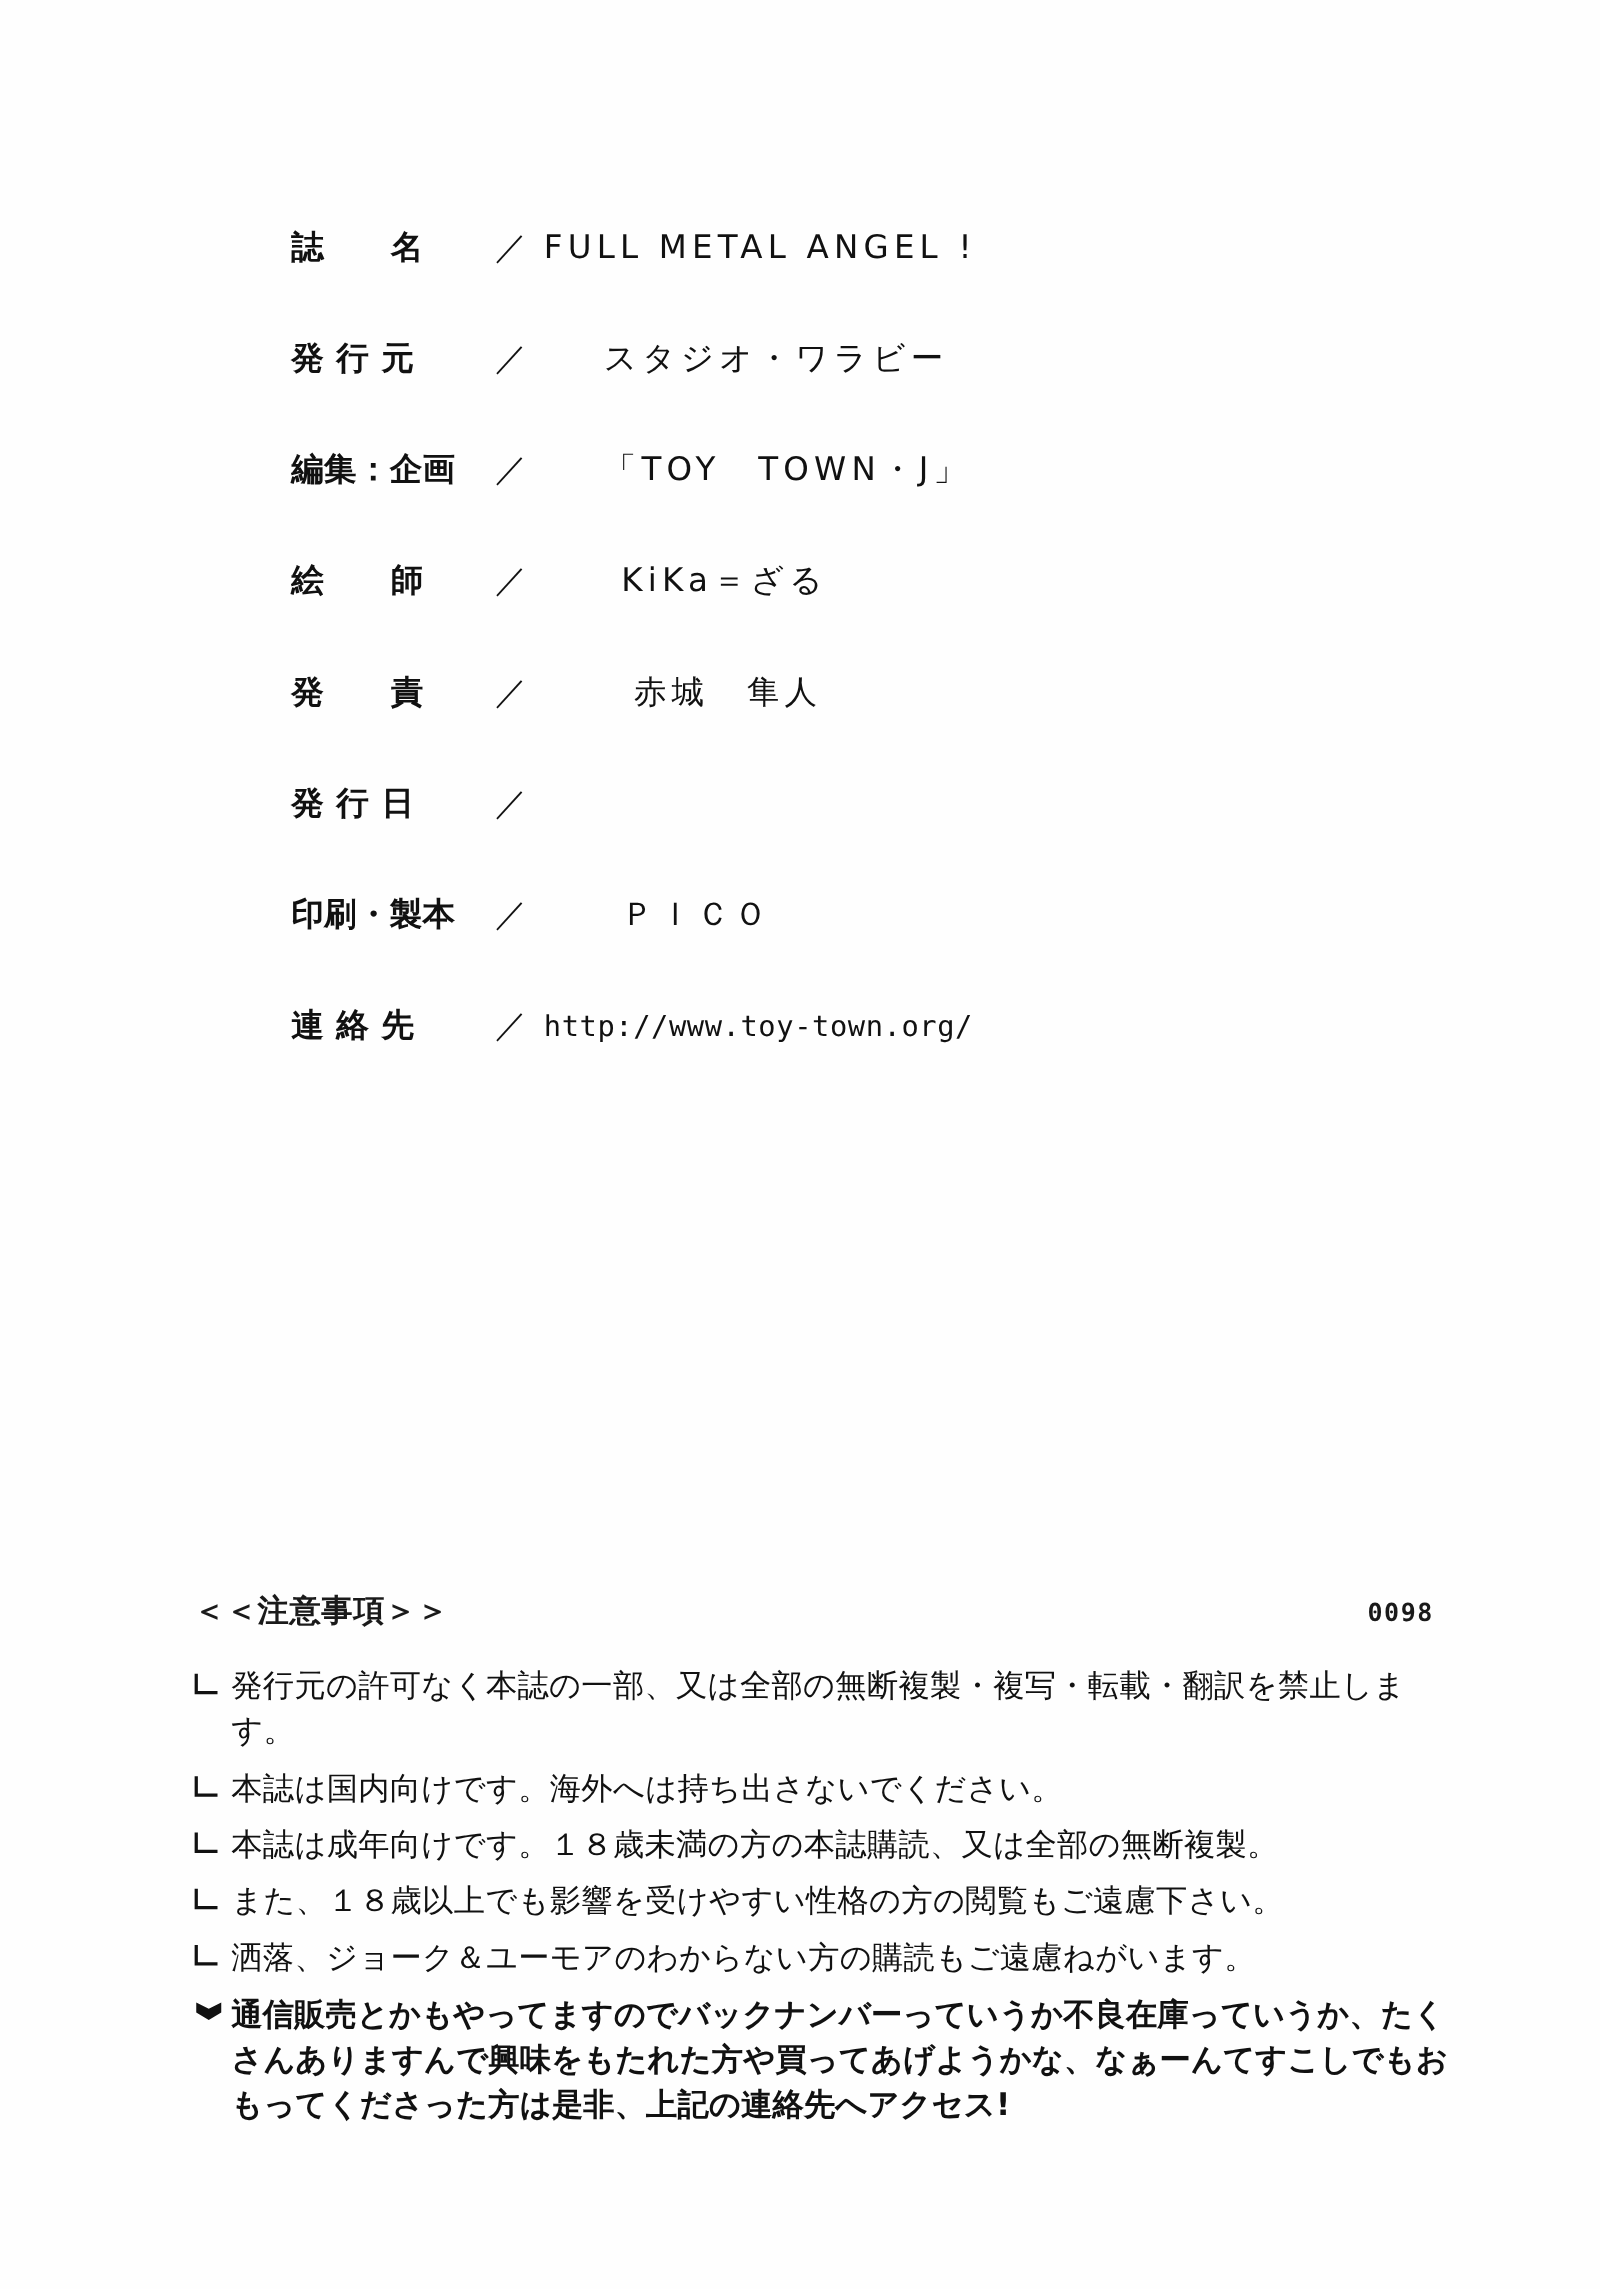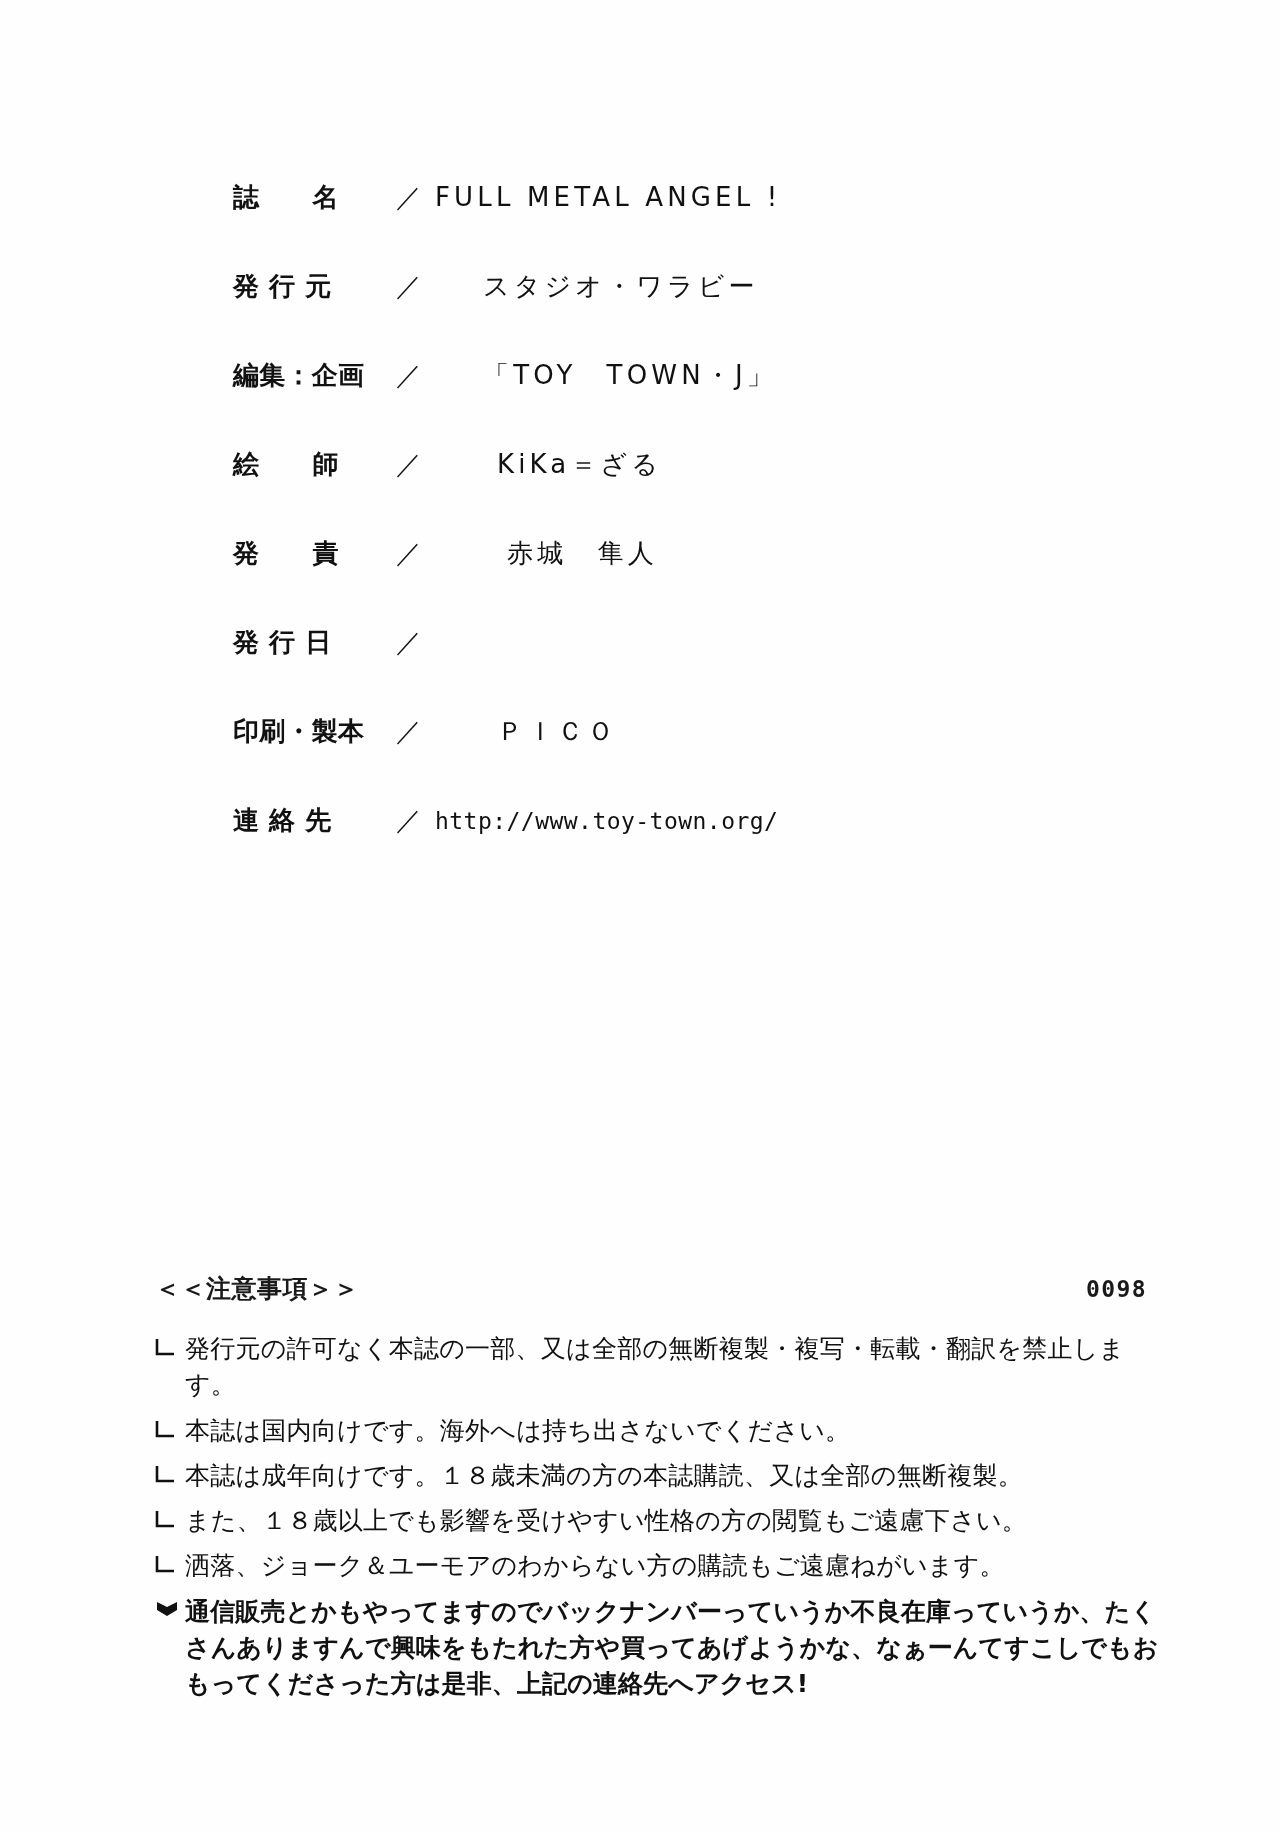--- a/index.html
+++ b/index.html
@@ -89,21 +89,21 @@
     align-items: baseline;
     font-family: "DejaVu Sans", sans-serif;
     font-weight: bold;
     font-size: 25px;
     letter-spacing: 0.02em;
     margin-bottom: 26px;
   }
   .notice-title { white-space: nowrap; }
   .notice-code {
     font-family: "DejaVu Sans Mono", monospace;
-    font-size: 23px;
+    font-size: 20px;
     letter-spacing: 0.06em;
     padding-right: 18px;
   }
   .notice-list {
     margin: 0;
     padding: 0;
     list-style: none;
   }
   .notice-item {
     display: flex;

